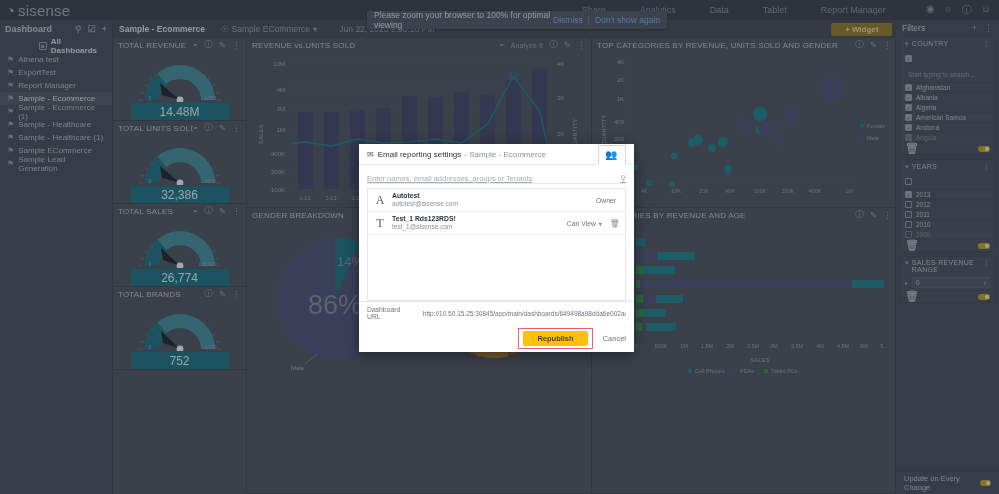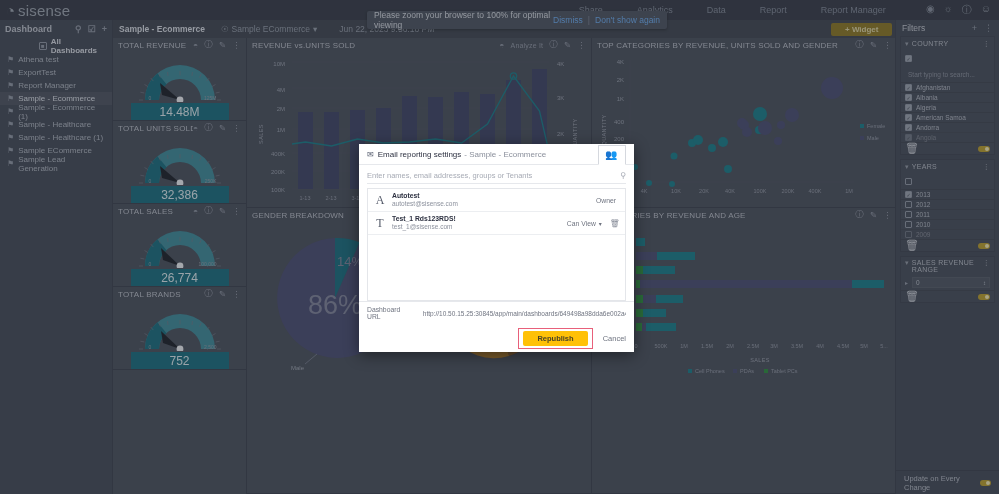--- a/index.html
+++ b/index.html
@@ -164,22 +164,22 @@
   .m-head .mi{ color:#5a6172; font-size:8px; margin-right:4px;}
   .m-title{ font-size:8px; font-weight:normal; color:#2c3040;}
   .m-sub{ font-size:8px; color:#8b909c; margin-left:3px;}
   .m-head .sp{flex:1;}
   .m-ppl{
     width:28px;height:20px; border:1px solid #d5d8de; border-bottom:1px solid #fff;
     display:flex; align-items:center; justify-content:center; font-size:10px; color:#555b6a;
     margin-bottom:-1px; background:#fff;
   }
   .m-search{
-    height:17px; margin:2px 8px 1px 8px; display:flex; align-items:center;
-    font-size:7.5px; color:#a7abb5; border-bottom:1px solid #e6e8ec;
+    height:17px; margin:2px 8px 1px 8px; display:flex; align-items:flex-end;
+    font-size:7.5px; color:#a7abb5; border-bottom:1px solid #e6e8ec;text-decoration:underline;
   }
   .m-search .ph{flex:1;}
   .m-list{ margin:3px 8px 0 8px; border:1px solid #e4e6ea; flex:1; overflow:hidden;}
   .m-row{ display:flex; align-items:center; height:23px; padding:0 5px; border-bottom:1px solid #eceef1;}
   .m-av{ width:14px;height:14px; display:flex; align-items:center; justify-content:center;
          font-size:12px; color:#555b6a; margin-right:5px; font-family:"Liberation Serif", serif;}
   .m-names{flex:1; line-height:1.15;}
   .m-name{ font-size:6.8px; font-weight:bold; color:#2c3040;}
   .m-mail{ font-size:6.5px; color:#8b909c;}
   .m-role{ font-size:6.8px; color:#6f7480; margin-right:4px;}
@@ -204,21 +204,21 @@
   <div class="topbar">
     <div class="logo">
       <span class="logo-mark">◔</span>
       <span class="logo-text">sisense</span>
     </div>
     <div class="topbar-spacer"></div>
     <div class="topbar-nav">
       <span>Share</span>
       <span>Analytics</span>
       <span>Data</span>
-      <span>Report</span>
+      <span>Tablet</span>
       <span>Report Manager</span>
     </div>
     <div class="topbar-icons">
       <span>◉</span>
       <span>☼</span>
       <span>ⓘ</span>
       <span>☺</span>
     </div>
   </div>
 

